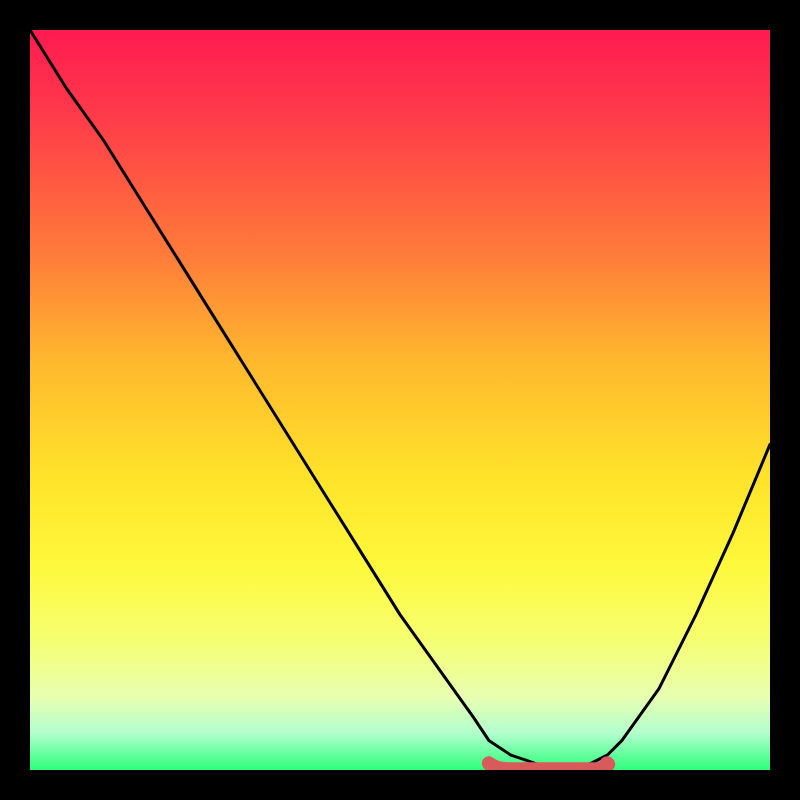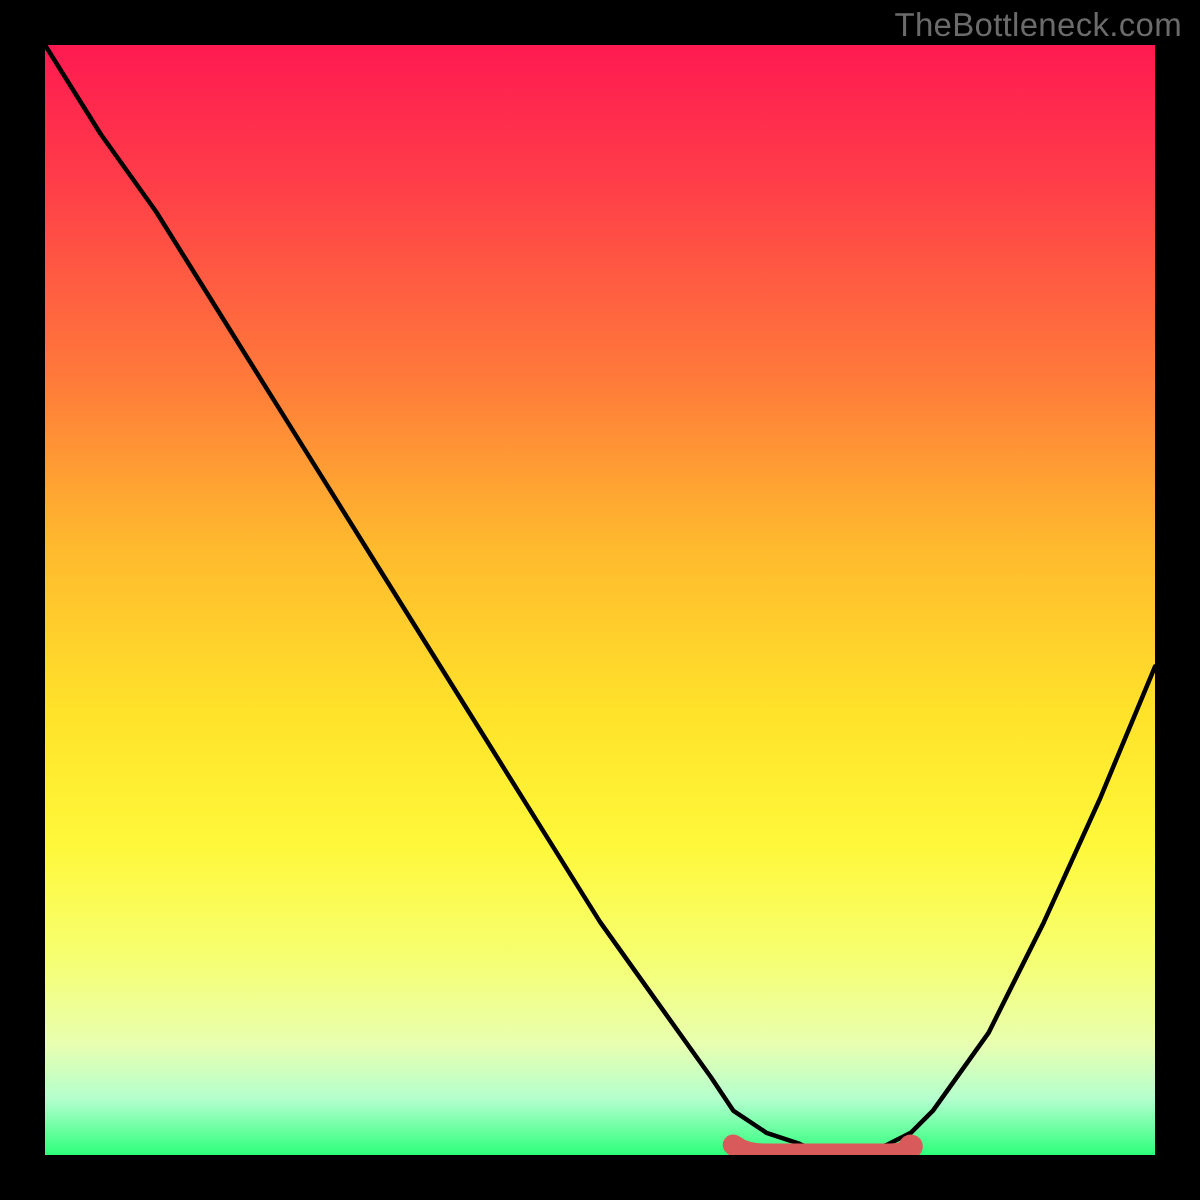--- a/index.html
+++ b/index.html
@@ -55,21 +55,20 @@
     color: #6b6b6b;
     font-size: 22px;
     letter-spacing: 0.2px;
     font-weight: 500;
   }
 </style>
 </head>
 <body>
 
 <div class="frame">
-  <div class="watermark">TheBottleneck.com</div>
   <div class="plot-area">
     <div class="gradient-bg"></div>
     <svg class="curve" id="curve-svg" viewBox="0 0 740 740" preserveAspectRatio="none">
         <path d="M0.0 0.0 L37.0 59.2 L74.0 111.0 L111.0 170.2 L148.0 229.4 L185.0 288.6 L222.0 347.8 L259.0 407.0 L296.0 466.2 L333.0 525.4 L370.0 584.6 L407.0 636.4 L444.0 688.2 L458.8 710.4 L481.0 725.2 L503.2 732.6 L518.0 740.0 L532.8 740.0 L547.6 740.0 L562.4 732.6 L577.2 725.2 L592.0 710.4 L629.0 658.6 L666.0 584.6 L703.0 503.2 L740.0 414.4" fill="none" stroke="#000000" stroke-width="3" stroke-linecap="round" stroke-linejoin="round"></path>
         <path d="M 458.8 733.3 Q 466.8 739.3 478.8 739.3 L 563.2 739.3 Q 573.2 739.3 577.2 734.3" fill="none" stroke="#d95a5a" stroke-width="14" stroke-linecap="round"></path>
         <circle cx="577.2" cy="734.3" r="8" fill="#d95a5a"></circle>
       </svg>
   </div>
 </div>
 

